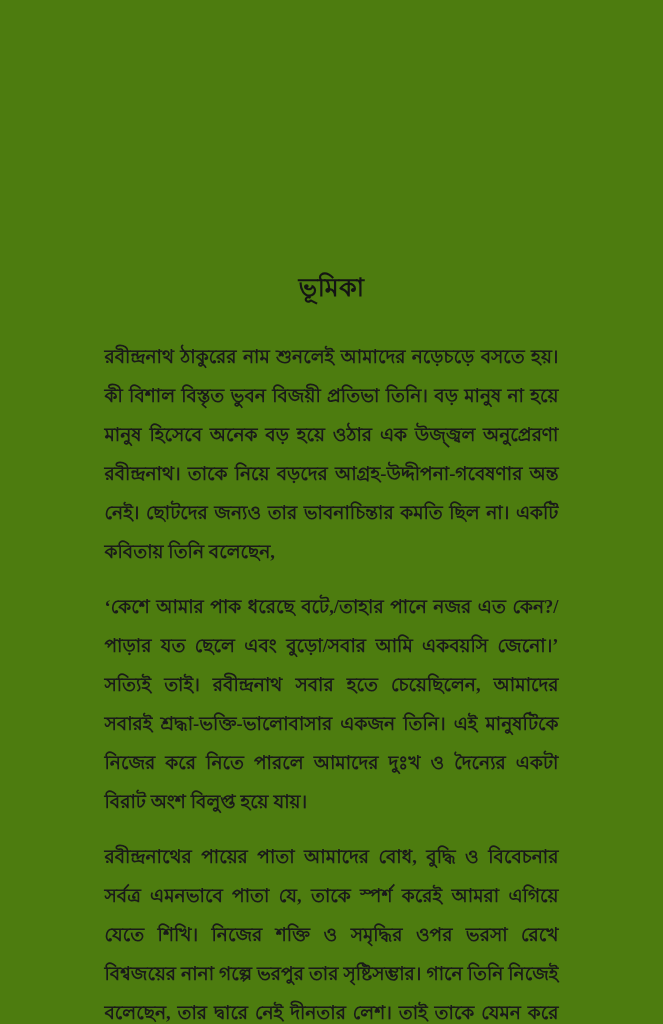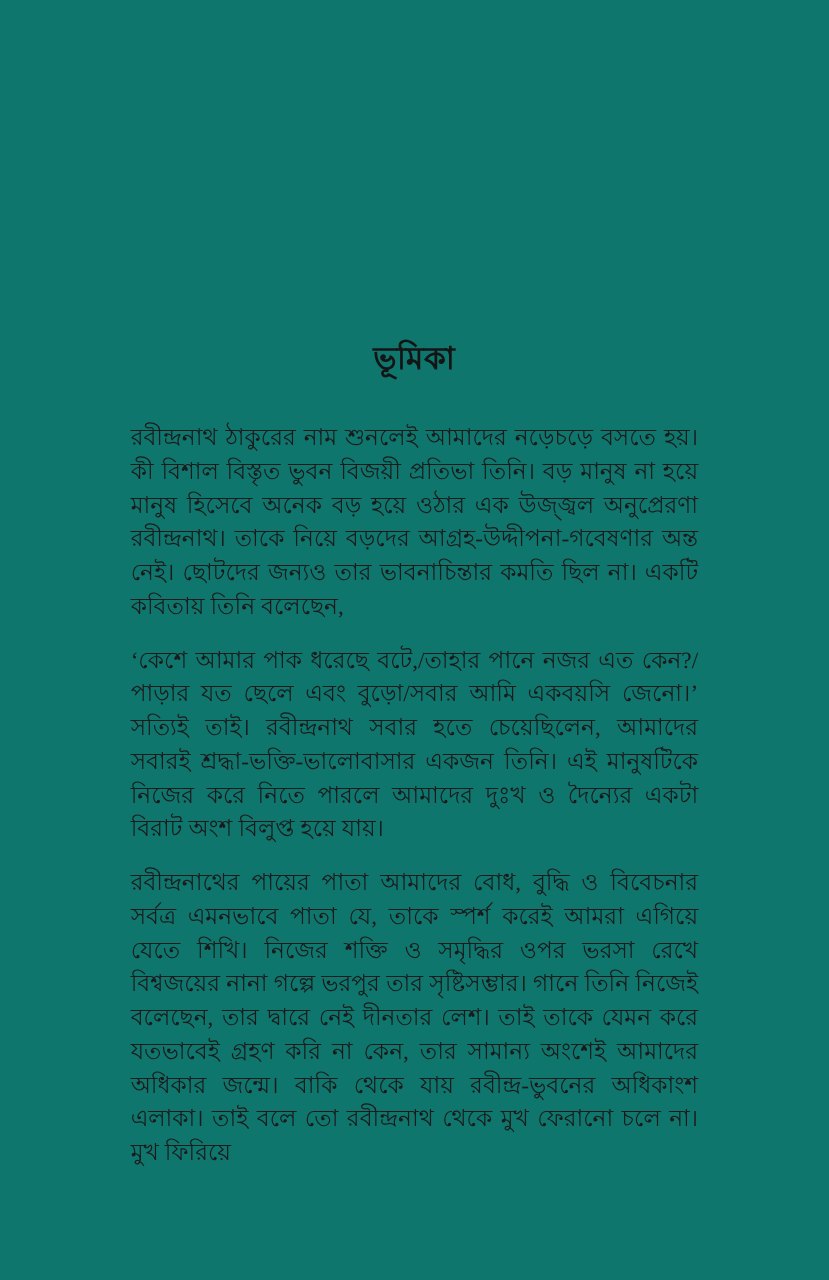--- a/index.html
+++ b/index.html
@@ -11,21 +11,21 @@
   body {
     font-family: "Liberation Serif", "DejaVu Serif", serif;
     color: #1a1a1a;
     -webkit-font-smoothing: antialiased;
   }
 
   .page {
     position: relative;
     width: 663px;
     height: 1024px;
-    background: #0f766e;
+    background: #4d7c0f;
     overflow: hidden;
     box-sizing: border-box;
   }
 
   
   .page-top-blank {
     height: 272px;
   }
 
   .text-block {
@@ -42,27 +42,28 @@
     text-align: center;
     line-height: 1.25;
     margin: 0 0 34px 0;
     letter-spacing: 0.5px;
     color: #141414;
   }
 
   .body-paragraph {
     font-family: "Liberation Serif", "DejaVu Serif", serif;
     font-size: 18.6px;
-    line-height: 27px;
+    line-height: 39px;
     text-align: justify;
     text-justify: inter-word;
     margin: 0 0 16px 0;
     color: #1a1a1a;
     word-spacing: 0.2px;
     hyphens: none;
+    font-weight: bold;
   }
 
   .body-paragraph:last-of-type {
     margin-bottom: 0;
   }
 
   
   .body-paragraph.continues {
     text-align-last: left;
   }

